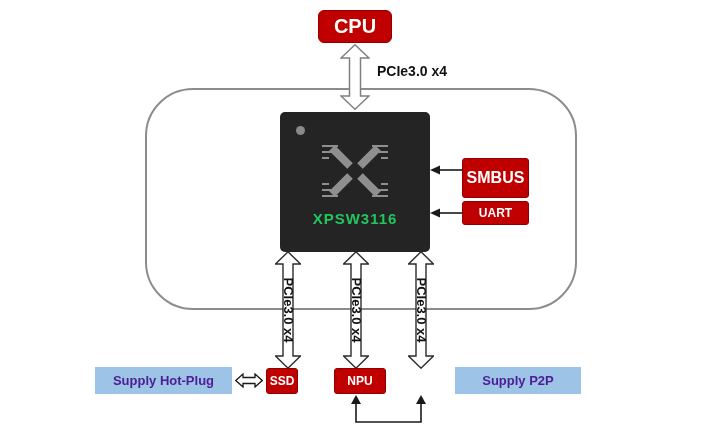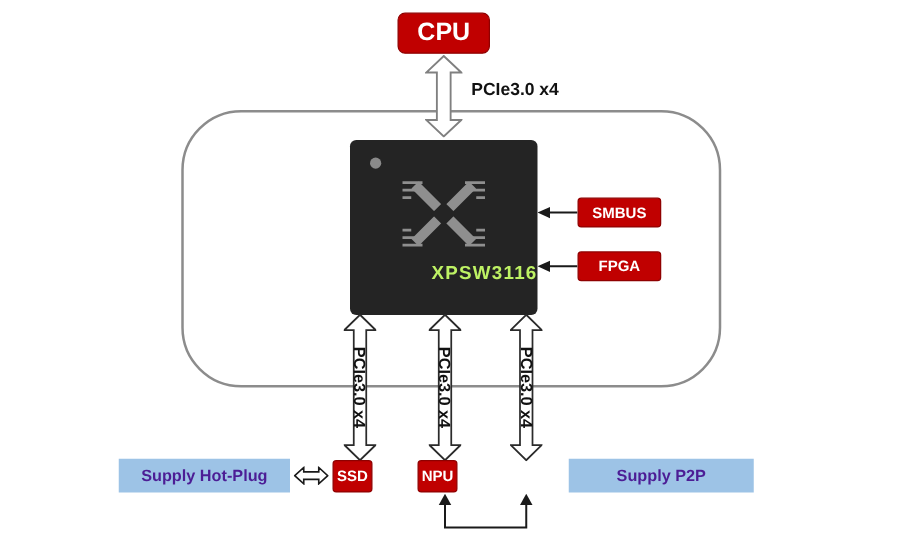--- a/index.html
+++ b/index.html
@@ -26,40 +26,40 @@
   }
   .chip{
     position:absolute;left:280px;top:112px;width:150px;height:140px;
     background:#242424;border-radius:5px;
   }
   .pin1{
     position:absolute;left:16px;top:14px;width:9px;height:9px;border-radius:50%;background:#8a8a8a;
   }
   .chip-logo{position:absolute;left:36px;top:28px;}
   .chip-name{
-    position:absolute;left:0;top:98px;width:100%;text-align:right;
-    color:#bef264;font-size:15px;font-weight:bold;letter-spacing:1px;
+    position:absolute;left:0;top:98px;width:100%;text-align:center;
+    color:#22c55e;font-size:15px;font-weight:bold;letter-spacing:1px;
   }
-  .smbus{left:462px;top:158px;width:67px;height:24px;font-size:12px;}
+  .smbus{left:462px;top:158px;width:67px;height:40px;font-size:16px;}
   .uart{left:462px;top:201px;width:67px;height:24px;font-size:12px;}
   .vlabel{
     position:absolute;transform:translate(-50%,-50%) rotate(90deg);
     white-space:nowrap;font-size:13px;font-weight:bold;color:#111;
   }
   .dev{top:368px;height:26px;font-size:12px;}
   .ssd{left:266px;width:32px;}
-  .npu{left:334px;width:32px;}
+  .npu{left:334px;width:52px;}
   .fpga{left:395px;width:52px;}
   .supply{
     position:absolute;top:367px;height:27px;background:#9dc3e6;
     color:#4c1d95;font-size:13px;font-weight:bold;
     display:flex;align-items:center;justify-content:center;
   }
   .supply-left{left:95px;width:137px;}
-  .supply-right{left:455px;width:148px;}
+  .supply-right{left:455px;width:126px;}
 </style>
 </head>
 <body>
 
 <div class="stage">
 
   <div class="boundary"></div>
 
   <div class="redbox cpu">CPU</div>
 
@@ -82,21 +82,21 @@
     </svg>
     <div class="chip-name">XPSW3116</div>
   </div>
 
   <div class="redbox smbus">SMBUS</div>
   <svg class="abs" style="left:430px;top:164px;" width="32" height="12" viewBox="0 0 32 12">
     <line x1="32" y1="6" x2="9" y2="6" stroke="#1a1a1a" stroke-width="1.6"></line>
     <polygon points="0,6 10,1.5 10,10.5" fill="#1a1a1a"></polygon>
   </svg>
 
-  <div class="redbox uart">FPGA</div>
+  <div class="redbox uart">UART</div>
   <svg class="abs" style="left:430px;top:207px;" width="32" height="12" viewBox="0 0 32 12">
     <line x1="32" y1="6" x2="9" y2="6" stroke="#1a1a1a" stroke-width="1.6"></line>
     <polygon points="0,6 10,1.5 10,10.5" fill="#1a1a1a"></polygon>
   </svg>
 
   <svg class="abs" style="left:275px;top:251px;" width="26" height="118" viewBox="0 0 26 118">
     <polygon points="13,0.8 25.5,13 18,13 18,105 25.5,105 13,117.2 0.5,105 8,105 8,13 0.5,13" fill="#ffffff" stroke="#2b2b2b" stroke-width="1.4"></polygon>
   </svg>
   <svg class="abs" style="left:343px;top:251px;" width="26" height="118" viewBox="0 0 26 118">
     <polygon points="13,0.8 25.5,13 18,13 18,105 25.5,105 13,117.2 0.5,105 8,105 8,13 0.5,13" fill="#ffffff" stroke="#2b2b2b" stroke-width="1.4"></polygon>

